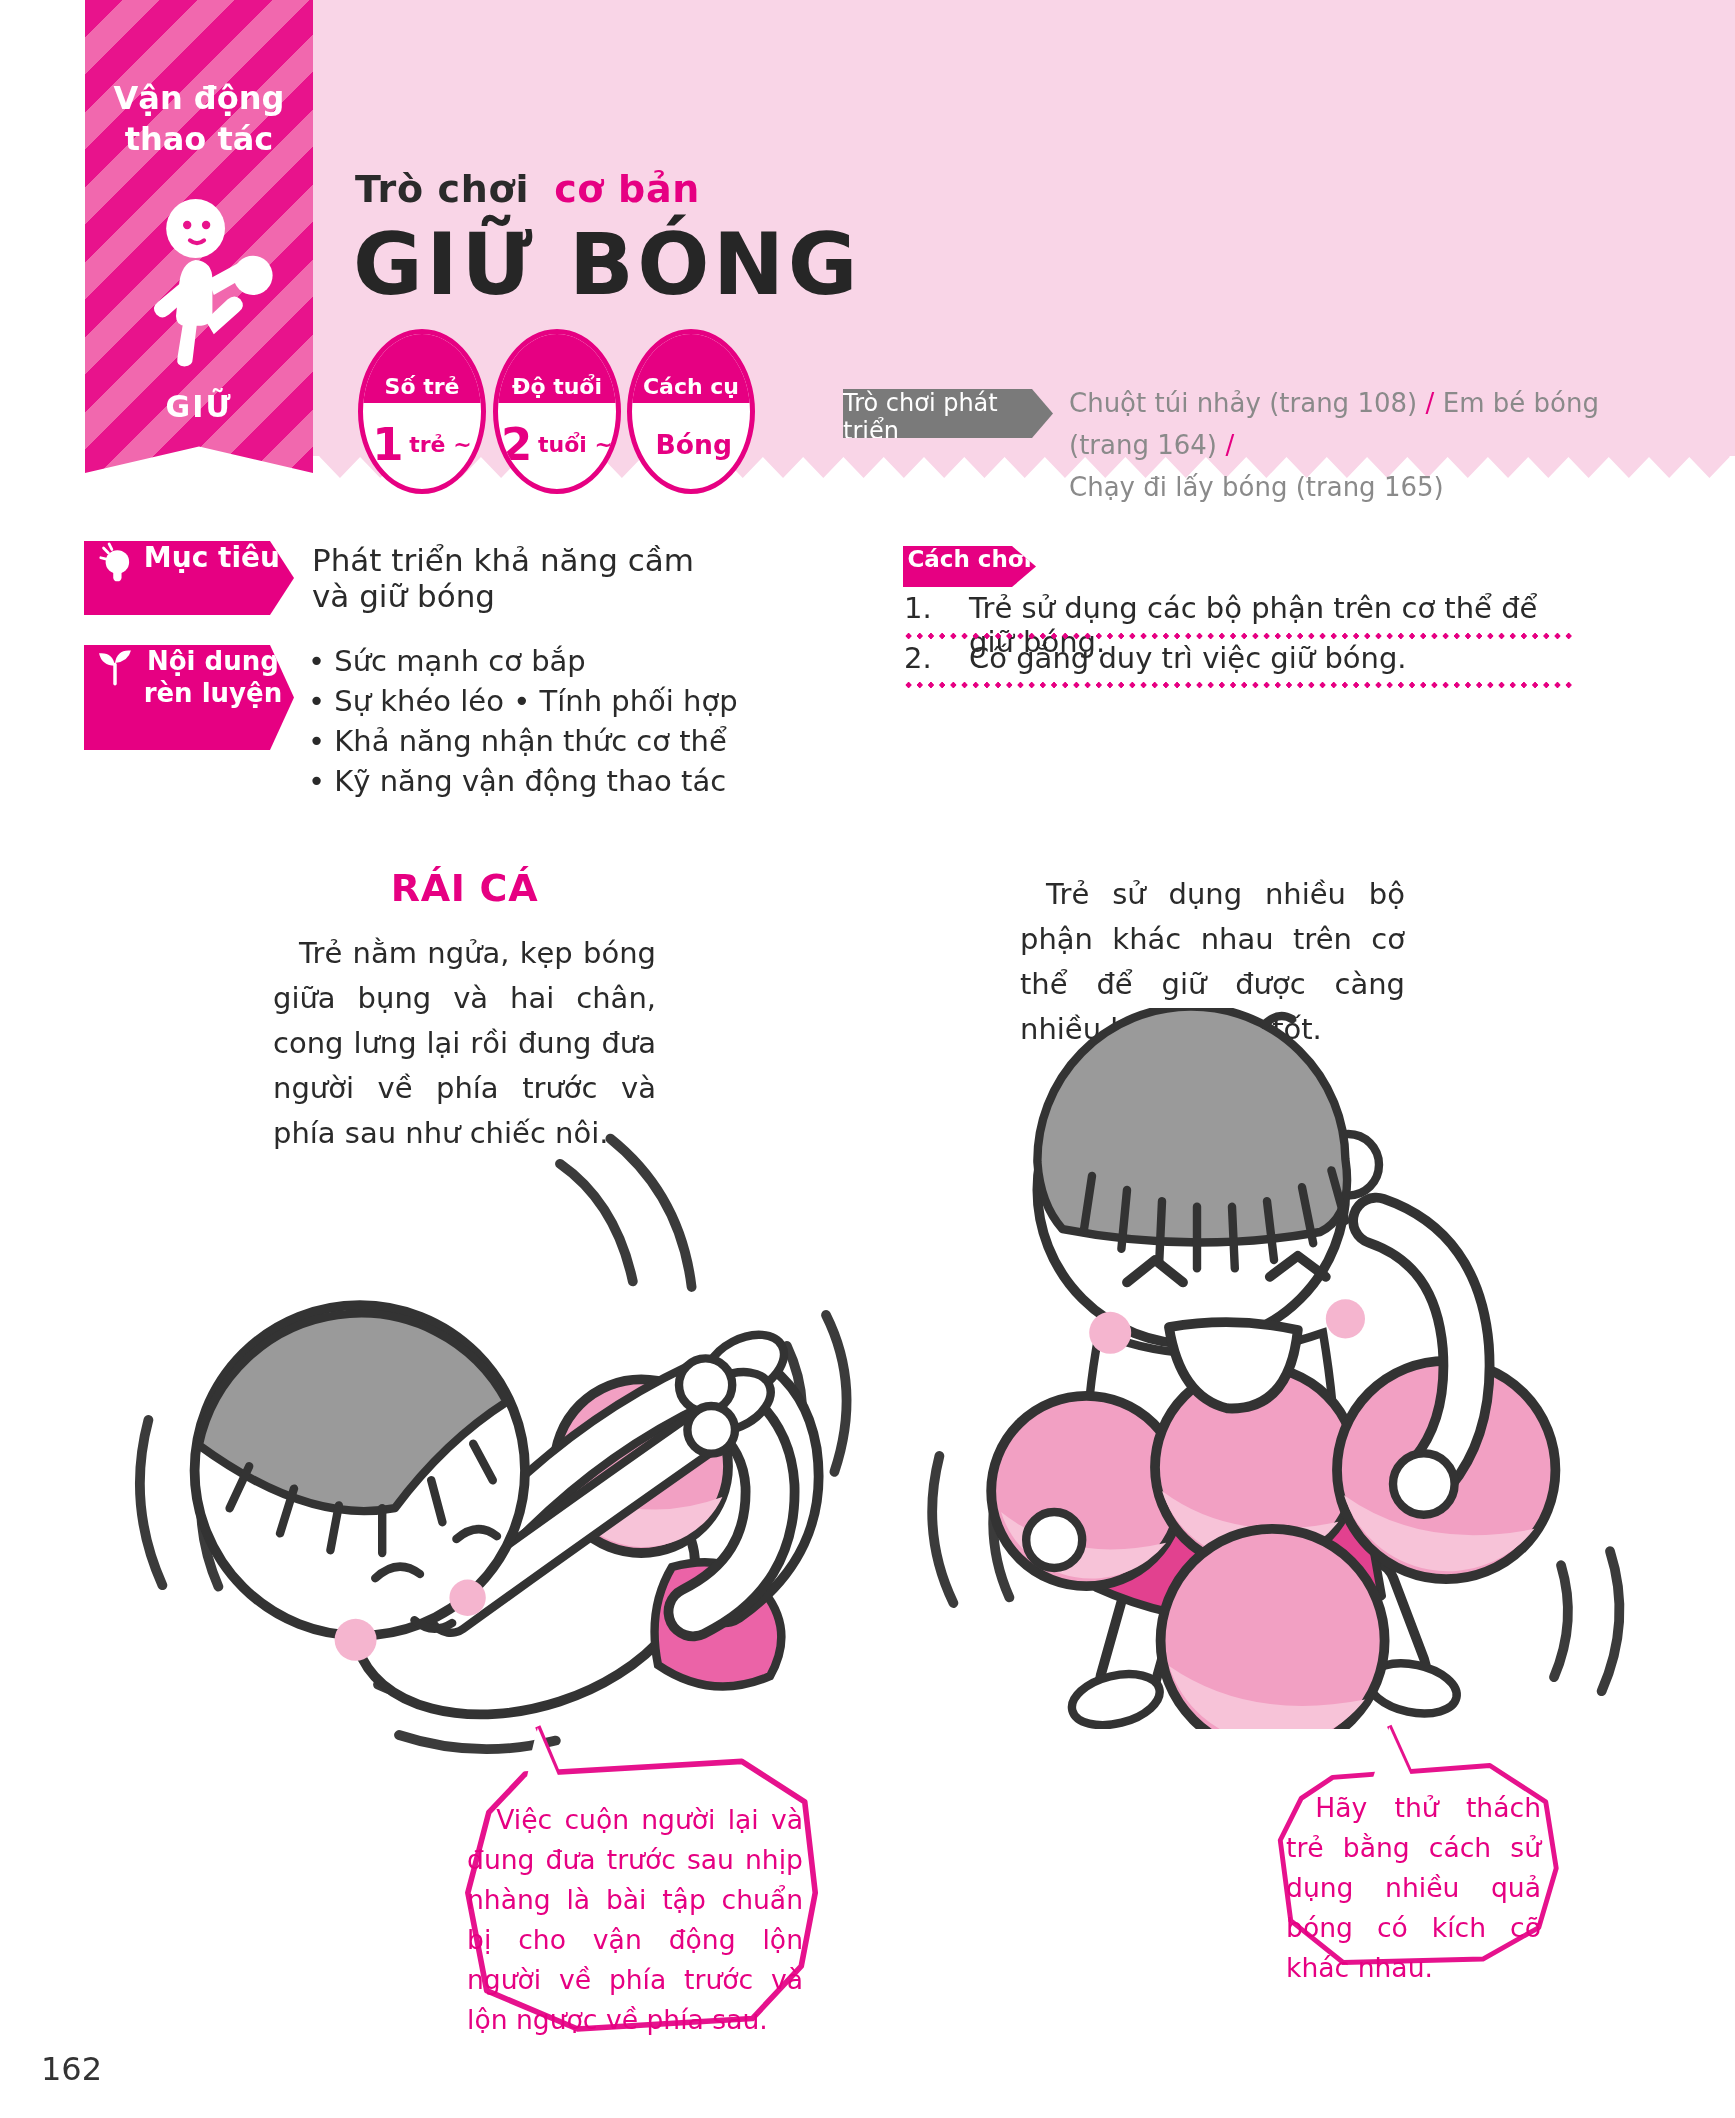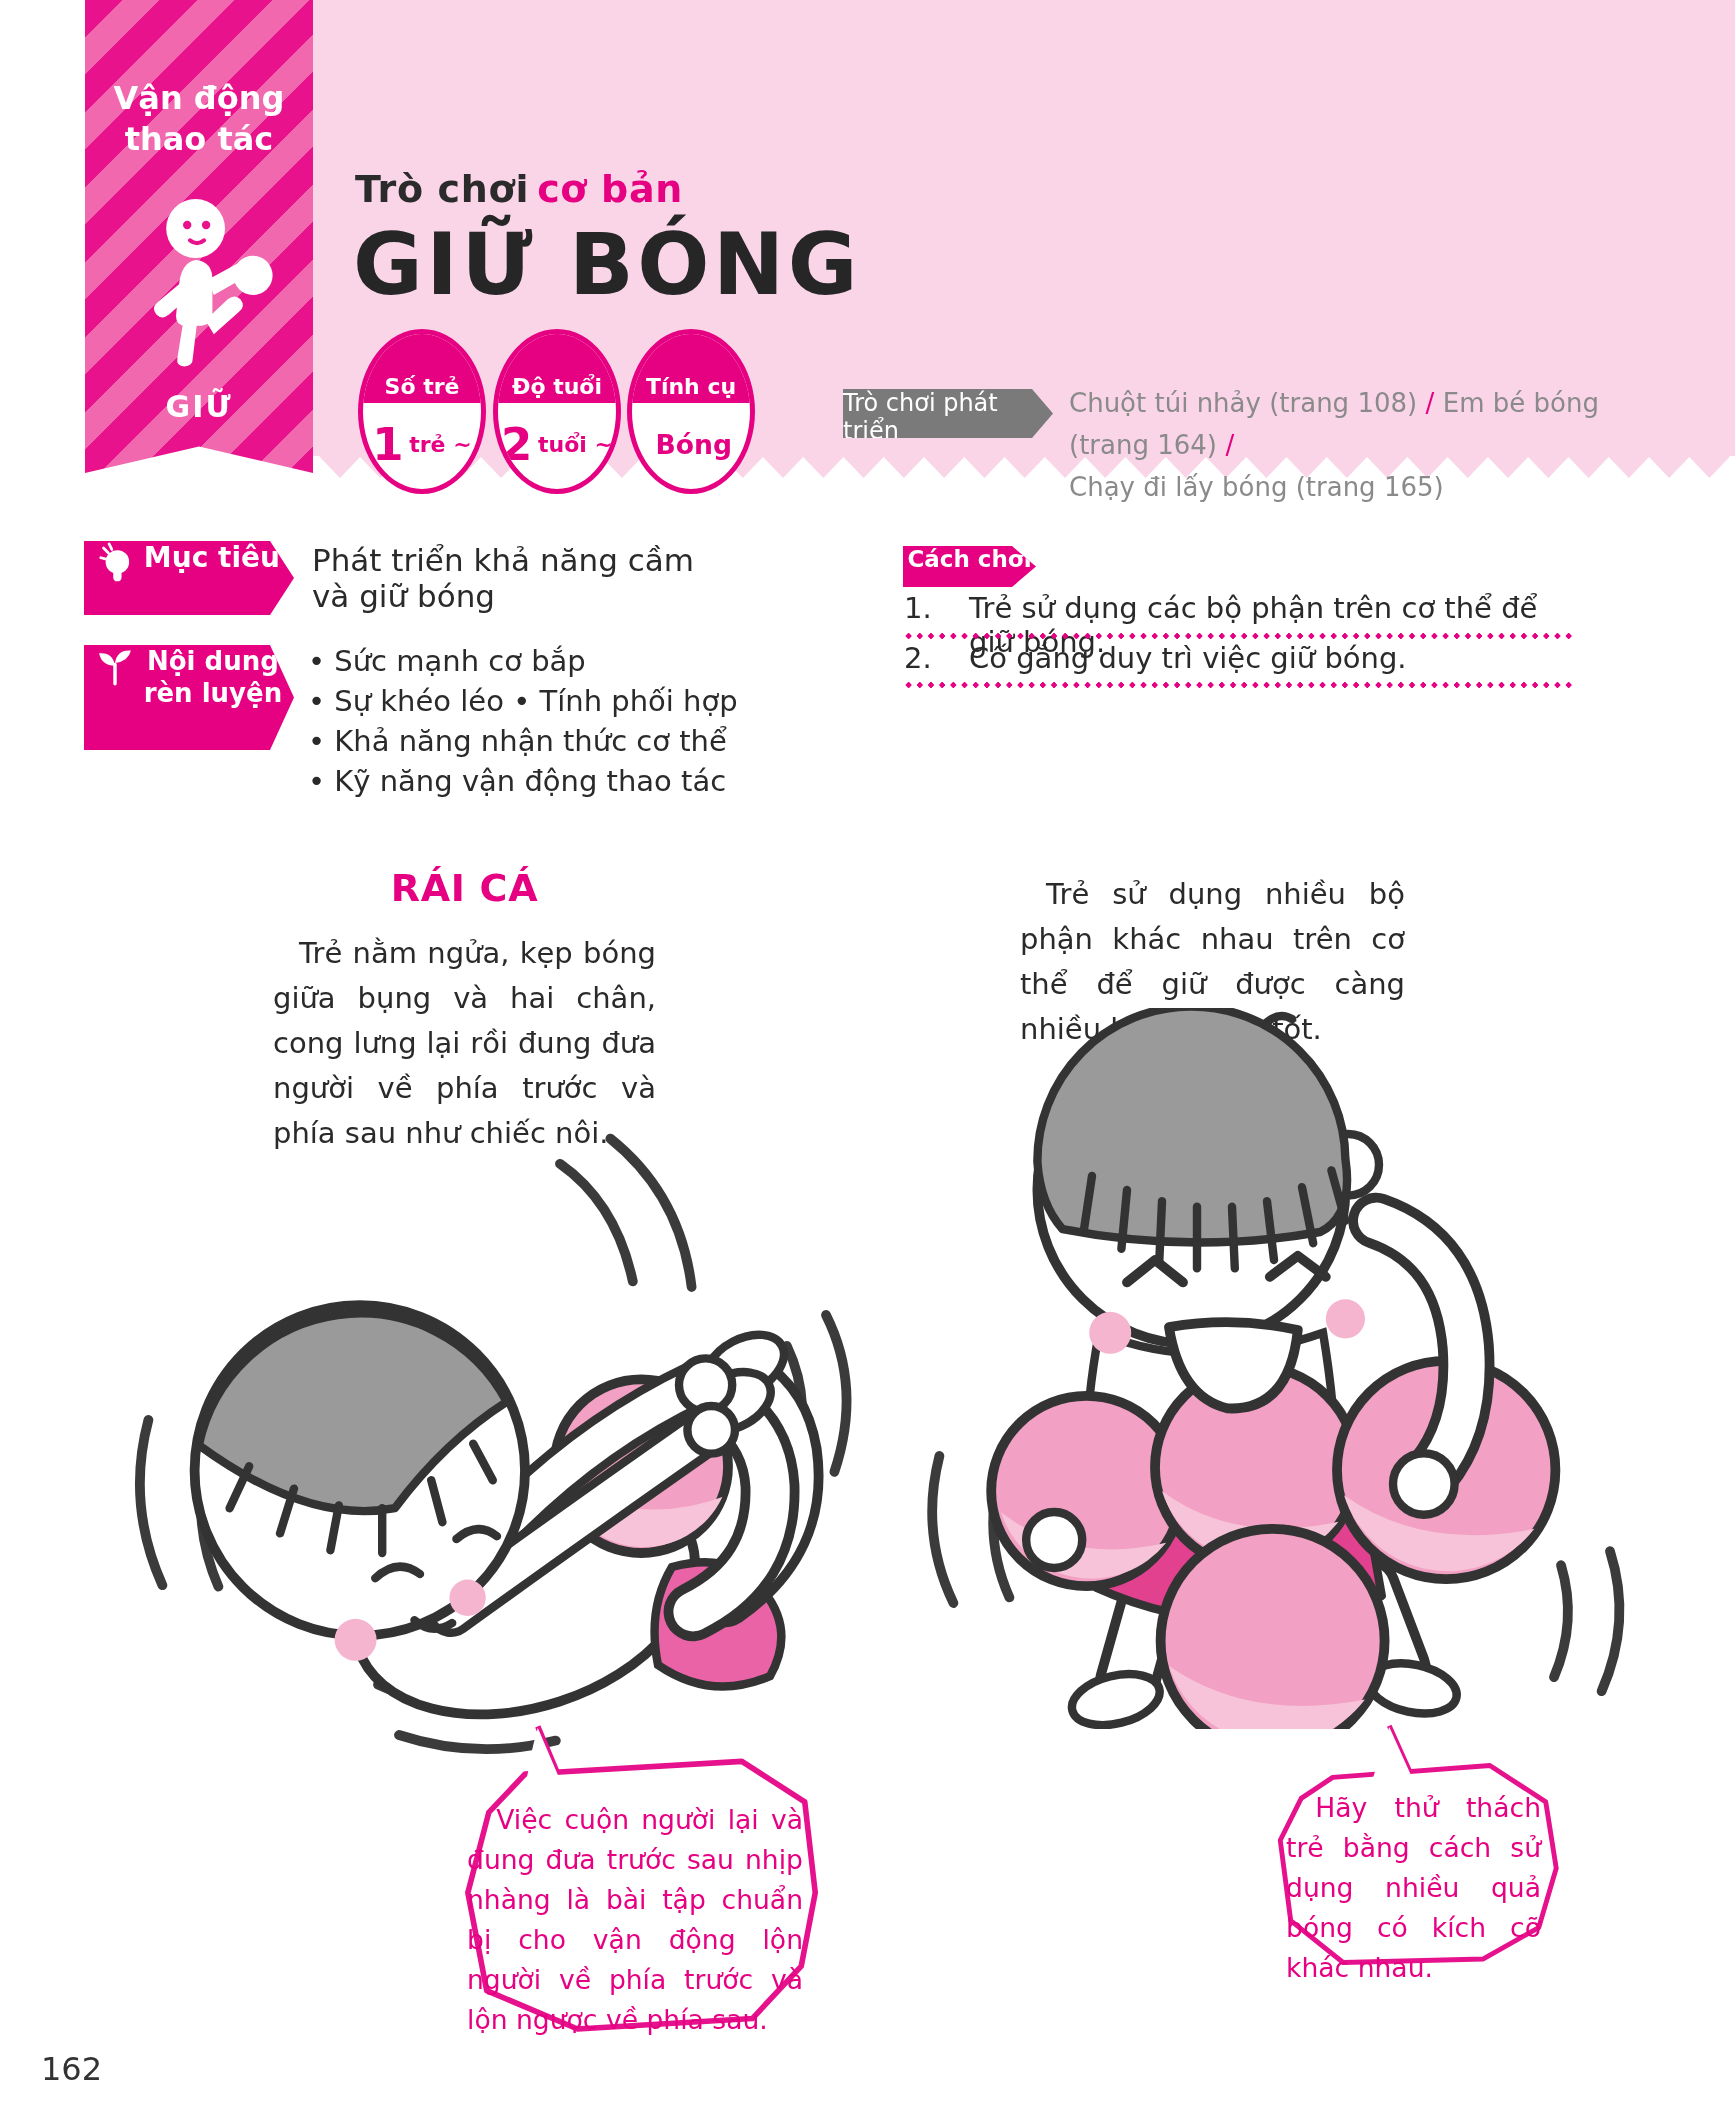--- a/index.html
+++ b/index.html
@@ -3,21 +3,21 @@
 <meta charset="utf-8">
 <style>
   html,body{margin:0;padding:0;background:#fff}
   .page{position:relative;width:1735px;height:2119px;background:#ffffff;
         font-family:"DejaVu Sans",sans-serif;overflow:hidden;color:#2b2b2b}
   .abs{position:absolute}
 
   
   .header-bg{left:313px;top:0;width:1422px;height:456px;background:#f9d5e7}
   .kicker{left:355px;top:167px;font-size:38px;font-weight:600;letter-spacing:0.7px}
-  .kicker .accent{color:#e60082;margin-left:8px}
+  .kicker .accent{color:#e60082;margin-left:25px}
   .big-title{left:353px;top:215px;font-size:85px;font-weight:700;letter-spacing:3.5px;color:#262626}
 
   
   .ribbon{left:85px;top:0;width:228px;height:473px;
           background:repeating-linear-gradient(135deg,#e8138c 0 26.6px,#f168ae 26.6px 53px);
           clip-path:polygon(0 0,100% 0,100% 100%,50% 94.4%,0 100%)}
   .ribbon-txt{left:85px;top:78px;width:228px;text-align:center;color:#fff;
               font-size:32px;font-weight:600;line-height:41px}
   .ribbon-label{left:85px;top:389px;width:228px;text-align:center;color:#fff;
                 font-size:30px;font-weight:600;letter-spacing:2.1px}
@@ -102,21 +102,21 @@
     </div>
   </div>
   <div class="abs egg" style="left:493px;top:329px">
     <div class="egg-top">Độ tuổi</div>
     <div class="egg-bot">
       <span class="egg-big">2</span>
       <span class="egg-small">tuổi ~</span>
     </div>
   </div>
   <div class="abs egg" style="left:627px;top:329px">
-    <div class="egg-top">Tính cụ</div>
+    <div class="egg-top">Cách cụ</div>
     <div class="egg-bot">
       <span class="egg-big"></span>
       <span class="egg-small" style="font-size:26.6px">Bóng</span>
     </div>
   </div>
 
   <div class="abs graytag" style="left:843px;top:389px;width:210px;height:49px">
     <span>Trò chơi phát triển</span>
   </div>
   <div class="abs related">

